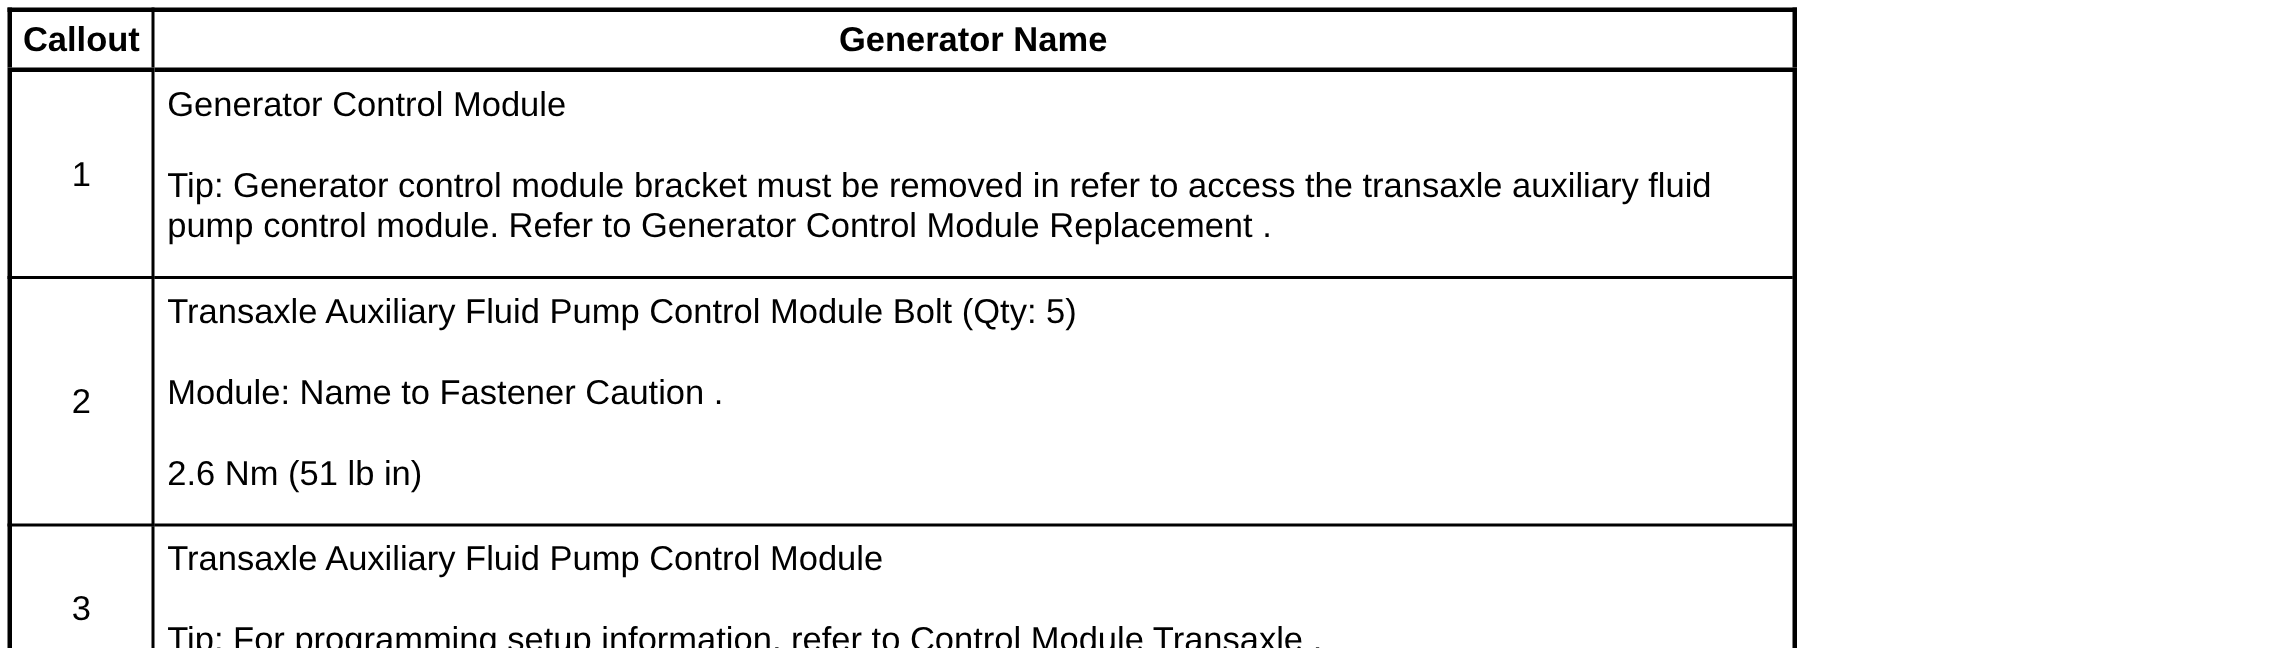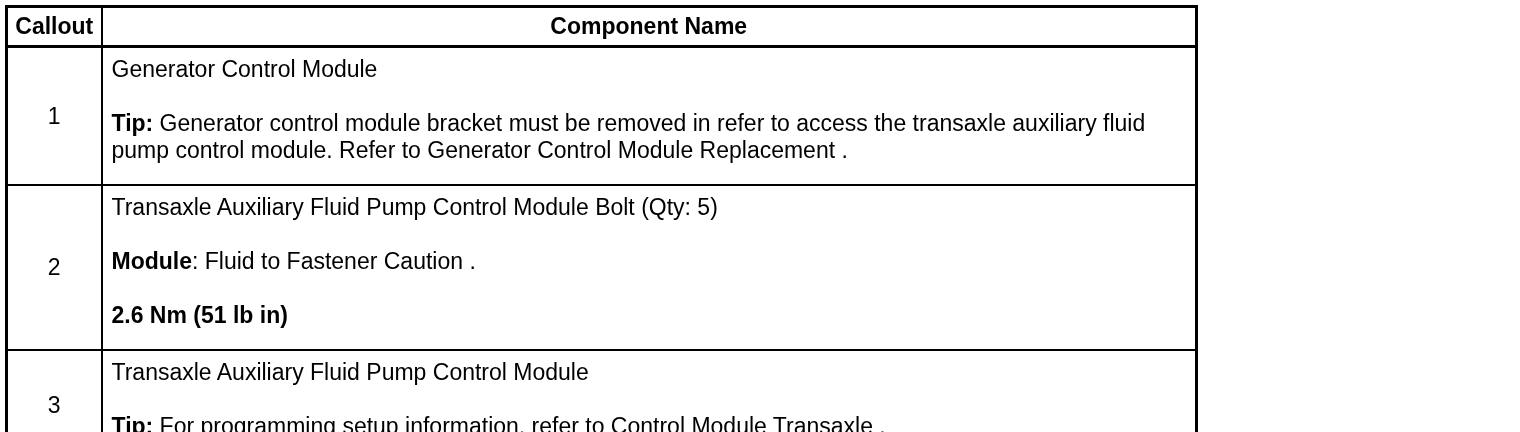--- a/index.html
+++ b/index.html
@@ -44,51 +44,51 @@
   td.callout-cell {
     text-align: center;
     vertical-align: middle;
   }
   td.component-cell {
     vertical-align: top;
     padding: 8px 10px 20px 9px;
   }
   .component-cell p { margin: 0; }
   .component-cell p + p { margin-top: 27px; }
-  .bold { font-weight: bold; }
+  .bold { font-weight: normal; }
 </style>
 </head>
 <body>
 
 <table class="callout-table">
   <colgroup>
     <col class="col-callout">
     <col class="col-component">
   </colgroup>
   <thead>
     <tr>
       <th>Callout</th>
-      <th>Component Name</th>
+      <th>Generator Name</th>
     </tr>
   </thead>
   <tbody>
 
     <tr class="row-1">
       <td class="callout-cell">1</td>
       <td class="component-cell">
         <p>Generator Control Module</p>
         <p><span class="bold">Tip:</span><span> Generator control module bracket must be removed in refer to access the transaxle auxiliary fluid pump control module. Refer to Generator Control Module Replacement .</span></p>
       </td>
     </tr>
 
     <tr class="row-2">
       <td class="callout-cell">2</td>
       <td class="component-cell">
         <p>Transaxle Auxiliary Fluid Pump Control Module Bolt (Qty: 5)</p>
-        <p><span class="bold">Module</span><span>: Fluid to Fastener Caution .</span></p>
+        <p><span class="bold">Module</span><span>: Name to Fastener Caution .</span></p>
         <p class="bold">2.6 Nm (51 lb in)</p>
       </td>
     </tr>
 
     <tr class="row-3">
       <td class="callout-cell">3</td>
       <td class="component-cell">
         <p>Transaxle Auxiliary Fluid Pump Control Module</p>
         <p><span class="bold">Tip:</span><span> For programming setup information, refer to Control Module Transaxle .</span></p>
       </td>

